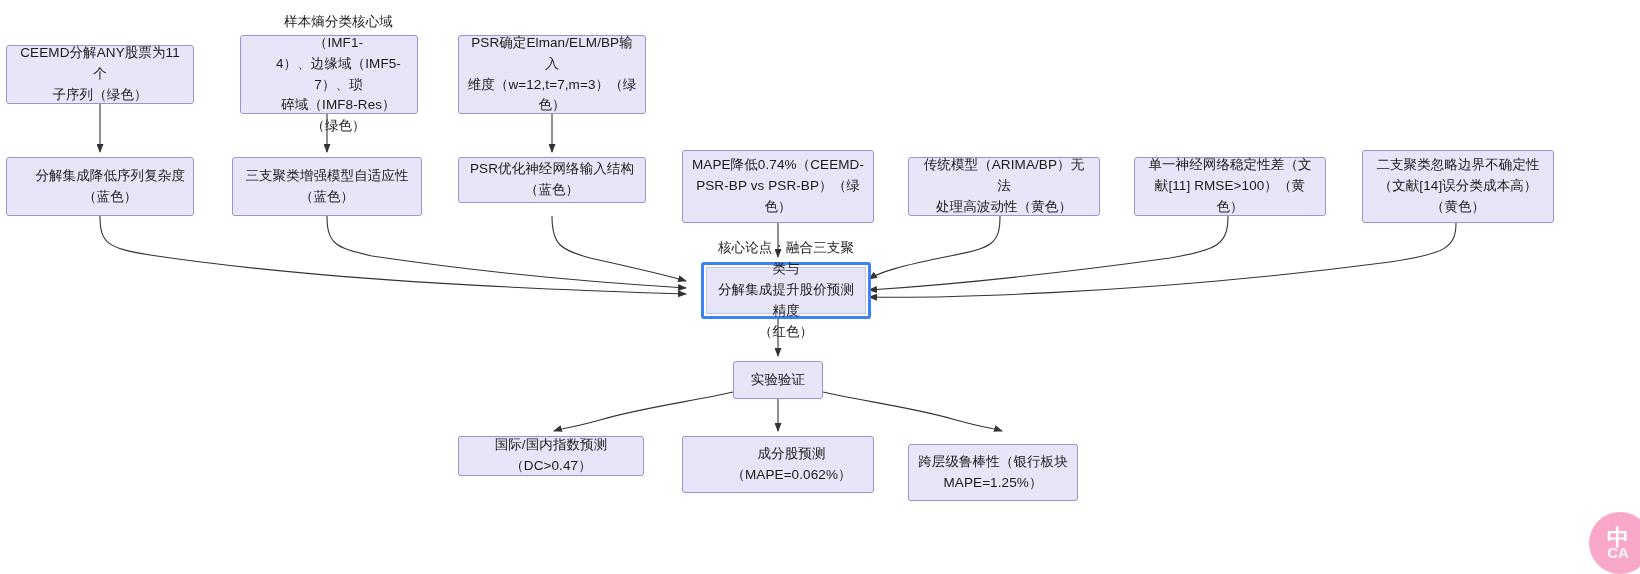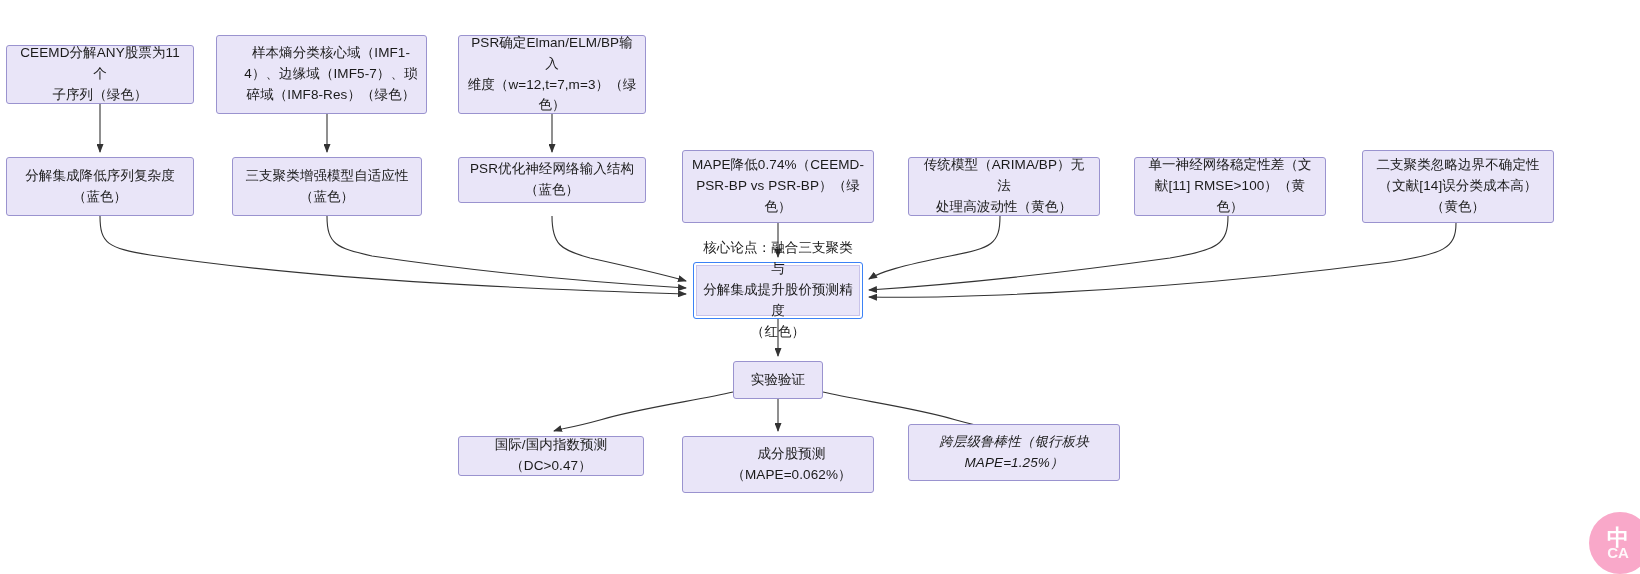--- a/index.html
+++ b/index.html
@@ -36,23 +36,24 @@
     justify-content: center;
     text-align: center;
     color: #1a1a1a;
     font-size: 13.5px;
     line-height: 1.55;
     padding: 4px 8px;
     white-space: pre-line;
     letter-spacing: 0.1px;
   }
   .node.core {
-    border: 1px solid #3b82f6;
+    border: 3px solid #3b82f6;
     box-shadow: 0 0 0 2px #ffffff inset, 0 0 0 3px #c9c3ea inset;
     background: #e9e5f8;
+    margin-left: 8px;
   }
   .node-text {
     display: block;
     white-space: pre-line;
   }
   #watermark {
     position: absolute;
     width: 62px;
     height: 62px;
     border-radius: 50%;
@@ -103,27 +104,27 @@
         <path d="M778,319 L778,356" fill="none" stroke="#333333" stroke-width="1.1" marker-end="url(#arrowhead)"></path>
         <path d="M733,392 C700,400 640,408 600,420 C575,427 560,429 554,431" fill="none" stroke="#333333" stroke-width="1.1" marker-end="url(#arrowhead)"></path>
         <path d="M778,399 L778,431" fill="none" stroke="#333333" stroke-width="1.1" marker-end="url(#arrowhead)"></path>
         <path d="M823,392 C856,400 916,408 956,420 C981,427 996,429 1002,431" fill="none" stroke="#333333" stroke-width="1.1" marker-end="url(#arrowhead)"></path>
       </g>
   </svg>
 
   <div id="nodes">
       <div class="node" style="left: 6px; top: 45px; width: 188px; height: 59px;"><span class="node-text">CEEMD分解ANY股票为11个
 子序列（绿色）</span></div>
-      <div class="node" style="left: 216px; top: 35px; width: 211px; height: 79px; padding-left: 27px;"><span class="node-text">样本熵分类核心域（IMF1-
+      <div class="node" style="left: 240px; top: 35px; width: 178px; height: 79px; padding-left: 27px;"><span class="node-text">样本熵分类核心域（IMF1-
 4）、边缘域（IMF5-7）、琐
 碎域（IMF8-Res）（绿色）</span></div>
       <div class="node" style="left: 458px; top: 35px; width: 188px; height: 79px;"><span class="node-text">PSR确定Elman/ELM/BP输入
 维度（w=12,t=7,m=3）（绿
 色）</span></div>
-      <div class="node" style="left: 6px; top: 157px; width: 188px; height: 59px;"><span class="node-text">分解集成降低序列复杂度
+      <div class="node" style="left: 6px; top: 157px; width: 188px; height: 59px; justify-content: flex-end;"><span class="node-text">分解集成降低序列复杂度
 （蓝色）</span></div>
       <div class="node" style="left: 232px; top: 157px; width: 190px; height: 59px;"><span class="node-text">三支聚类增强模型自适应性
 （蓝色）</span></div>
       <div class="node" style="left: 458px; top: 157px; width: 188px; height: 46px;"><span class="node-text">PSR优化神经网络输入结构
 （蓝色）</span></div>
       <div class="node" style="left: 682px; top: 150px; width: 192px; height: 73px;"><span class="node-text">MAPE降低0.74%（CEEMD-
 PSR-BP vs PSR-BP）（绿
 色）</span></div>
       <div class="node" style="left: 908px; top: 157px; width: 192px; height: 59px;"><span class="node-text">传统模型（ARIMA/BP）无法
 处理高波动性（黄色）</span></div>
@@ -133,21 +134,21 @@
 （文献[14]误分类成本高）
 （黄色）</span></div>
       <div class="node core" style="left: 693px; top: 262px; width: 170px; height: 57px;"><span class="node-text">核心论点：融合三支聚类与
 分解集成提升股价预测精度
 （红色）</span></div>
       <div class="node" style="left: 733px; top: 361px; width: 90px; height: 38px;"><span class="node-text">实验验证</span></div>
       <div class="node" style="left: 458px; top: 436px; width: 186px; height: 40px;"><span class="node-text">国际/国内指数预测
 （DC&gt;0.47）</span></div>
       <div class="node" style="left: 682px; top: 436px; width: 192px; height: 57px; padding-left: 35px;"><span class="node-text">成分股预测
 （MAPE=0.062%）</span></div>
-      <div class="node" style="left: 908px; top: 424px; width: 212px; height: 57px; font-style: italic;"><span class="node-text">跨层级鲁棒性（银行板块
+      <div class="node" style="left: 908px; top: 444px; width: 170px; height: 57px;"><span class="node-text">跨层级鲁棒性（银行板块
 MAPE=1.25%）</span></div>
     </div>
 
   <div id="watermark" style="left: 1589px; top: 512px; width: 62px; height: 62px; background: rgb(249, 168, 201);">
     <span class="wm-inner">
       <span>中</span>
       <span class="wm-sub">CA</span>
     </span>
   </div>
 

